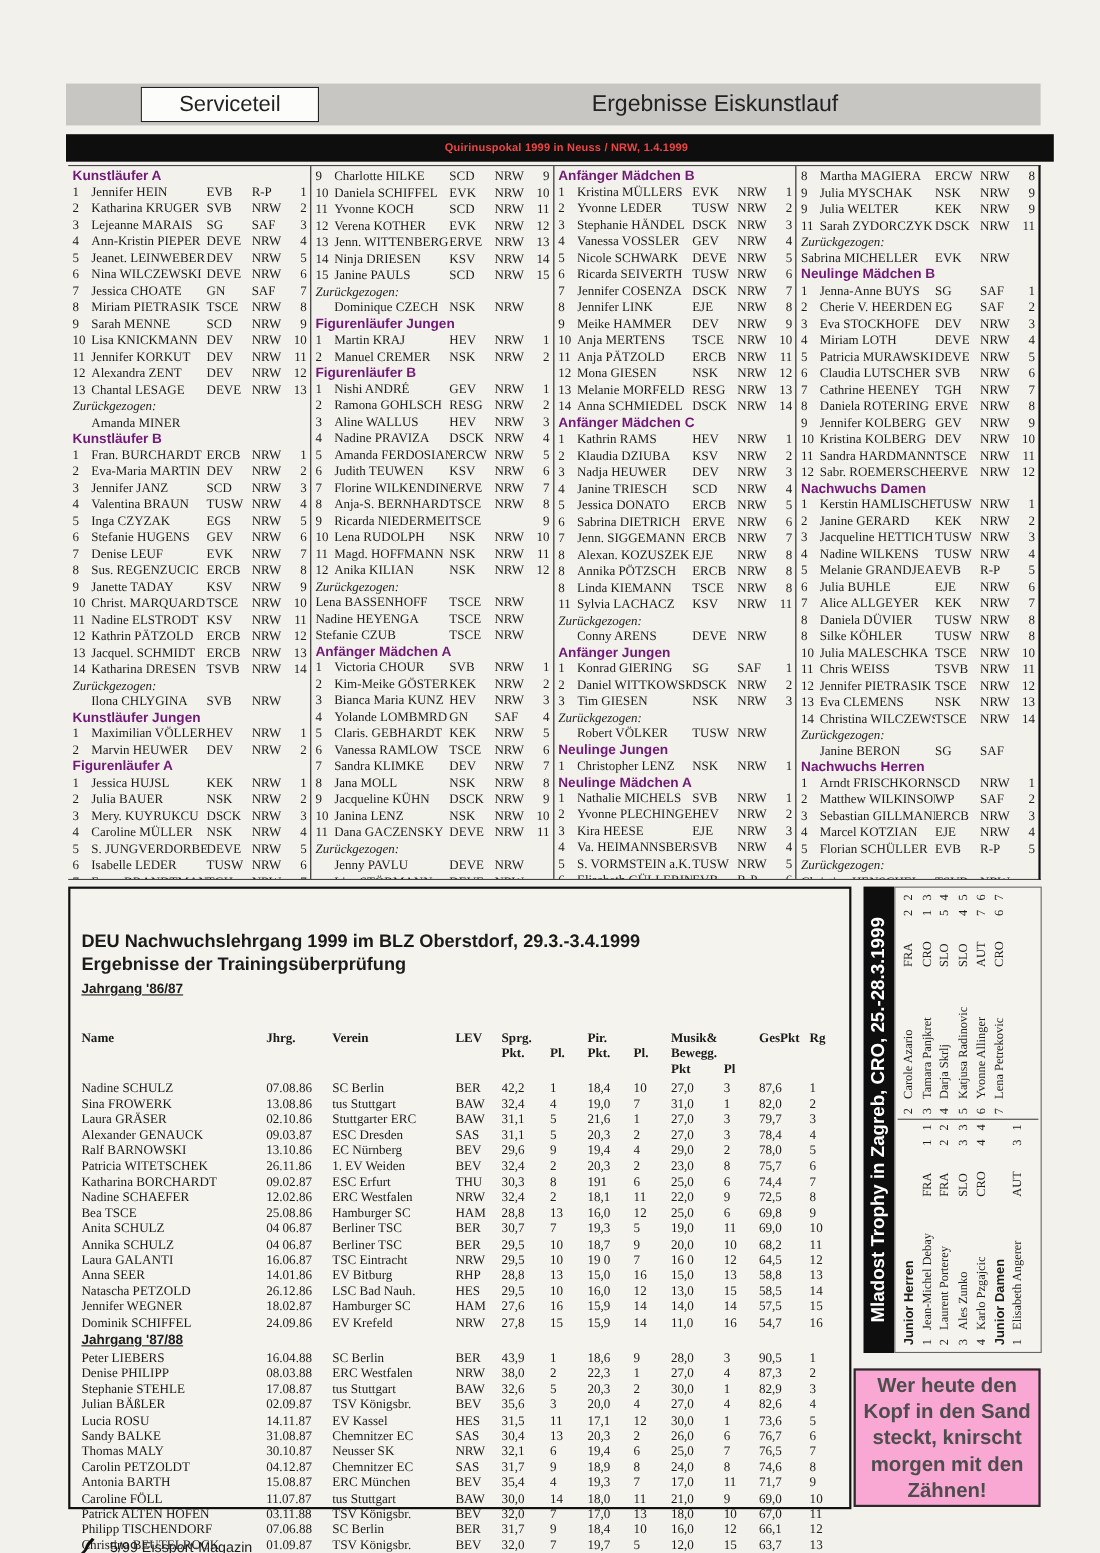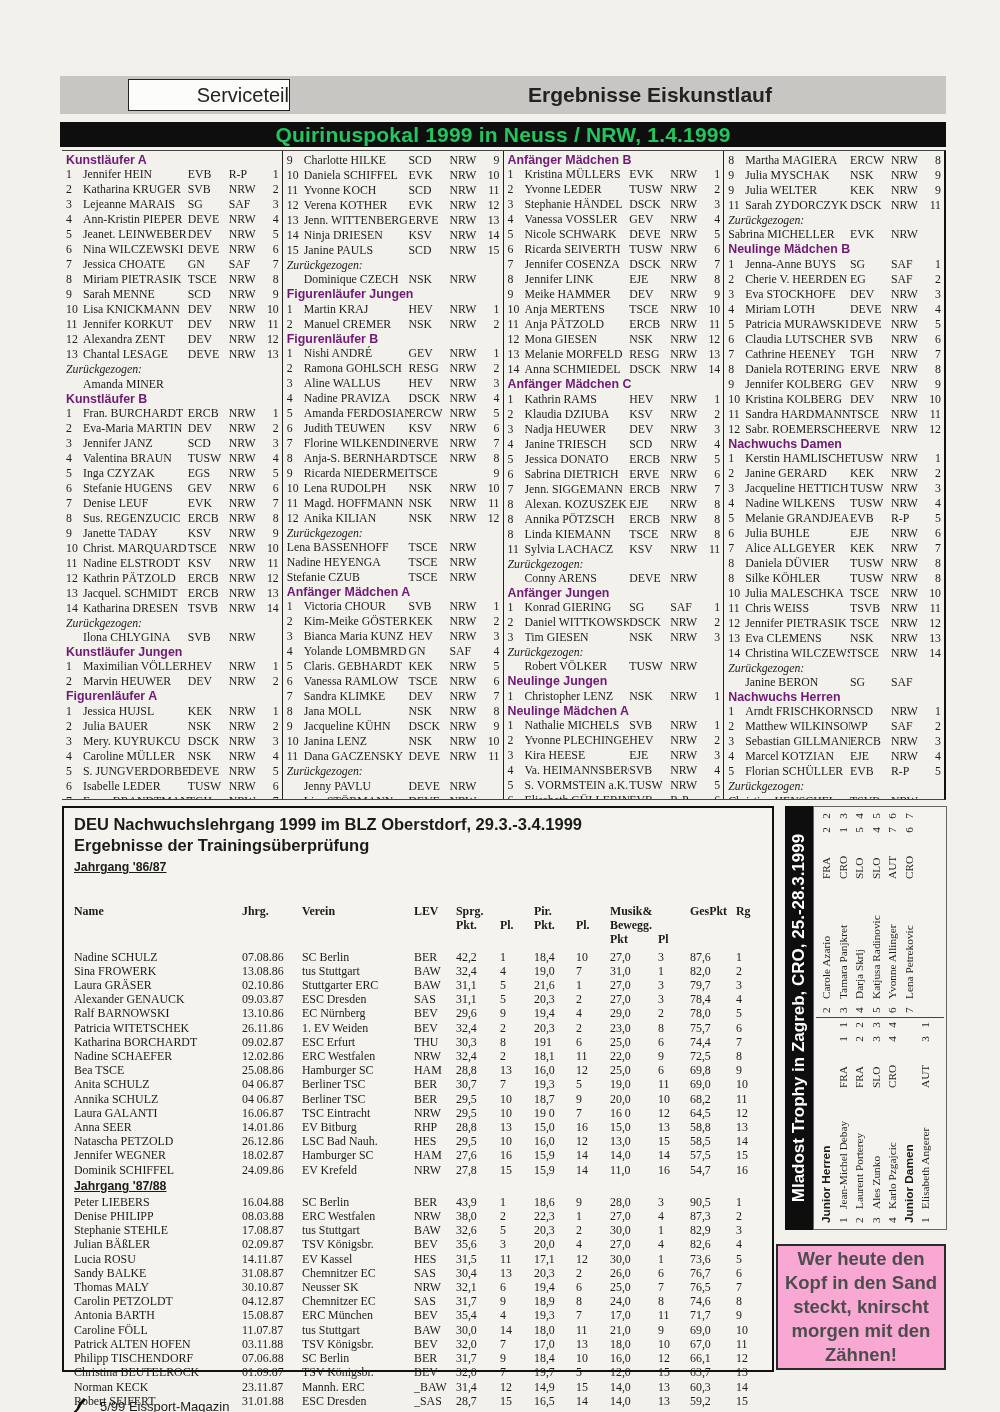--- a/index.html
+++ b/index.html
@@ -2,45 +2,45 @@
 <html><head>
 <meta charset="utf-8">
 <style>
   html,body{margin:0;padding:0;}
   body{background:#e8e7e3;font-family:"Liberation Sans",sans-serif;}
   #page{position:relative;width:1000px;height:1412px;background:#f2f1ec;overflow:hidden;color:#1b1b1b;}
 
   
   #maststrip{position:absolute;left:60px;top:76px;width:886px;height:38px;background:#c7c6c2;}
   #servicebox{position:absolute;left:68px;top:3px;width:160px;height:30px;background:#fcfcfa;border:1px solid #222;
-    text-align:right;line-height:30px;font-size:20px;color:#222;}
-  #masttitle{position:absolute;left:360px;top:0;width:460px;height:23px;text-align:center;line-height:38px;font-size:21px;color:#222;font-weight:bold;}
+    text-align:center;line-height:30px;font-size:20px;color:#222;}
+  #masttitle{position:absolute;left:360px;top:0;width:460px;height:23px;text-align:center;line-height:38px;font-size:21px;color:#222;}
 
   
-  #banner{position:absolute;left:60px;top:122px;width:886px;height:25px;background:#0e0e0e;color:#22c55e;
-    text-align:center;line-height:25px;font-weight:bold;font-size:21px;letter-spacing:.2px;}
+  #banner{position:absolute;left:60px;top:122px;width:886px;height:25px;background:#0e0e0e;color:#ef4444;
+    text-align:center;line-height:25px;font-weight:bold;font-size:10px;letter-spacing:.2px;padding-left:12px;}
 
   
   #results{position:absolute;left:62px;top:150px;width:884px;height:650px;display:flex;
     border-top:1px solid #444;border-right:2px solid #111;border-bottom:1px solid #444;box-sizing:border-box;}
   .col{flex:1 1 0;padding:2px 3px 0 4px;overflow:hidden;}
   .col + .col{border-left:1px solid #222;}
   .sech{font:bold 12.4px "Liberation Sans",sans-serif;line-height:14.3px;color:#701a75;white-space:nowrap;}
   .rrow{display:flex;line-height:14.3px;font:11.8px "Liberation Serif",serif;color:#1c1c1c;white-space:nowrap;}
   .zrow{font:italic 11.8px "Liberation Serif",serif;line-height:14.3px;}
   .rn{width:17px;flex:none;}
   .rnm{flex:1 1 auto;overflow:hidden;}
   .rc{width:41px;flex:none;}
   .rl{width:35px;flex:none;}
   .rp{width:15px;flex:none;text-align:right;}
 
   
   #tbox{position:absolute;left:62px;top:806px;width:712px;height:566px;border:2px solid #111;
     background:#f4f3ee;box-sizing:border-box;padding:6px 8px 0 10px;}
-  .t1{font:bold 16.5px "Liberation Sans",sans-serif;line-height:21px;}
+  .t1{font:bold 16.5px "Liberation Sans",sans-serif;line-height:21px;margin-top:32px;}
   .t2{font:bold 16.5px "Liberation Sans",sans-serif;line-height:21px;}
   #tgrid{display:grid;grid-template-columns:168px 60px 112px 42px 44px 34px 42px 34px 48px 32px 46px 24px;
     font:11.9px "Liberation Serif",serif;line-height:14.2px;margin-top:2px;}
   .glabel{grid-column:1/-1;font:bold 12.3px "Liberation Sans",sans-serif;line-height:17px;padding-top:1px;text-decoration:underline;}
   .th{font-weight:bold;white-space:pre-line;padding-bottom:3px;margin-top:28px;}
   .td{overflow:hidden;white-space:nowrap;}
 
   
   #mladost{position:absolute;left:785px;top:806px;width:163px;height:424px;}
   #mbar{position:absolute;left:0;top:0;width:28px;height:424px;background:#0e0e0e;}

